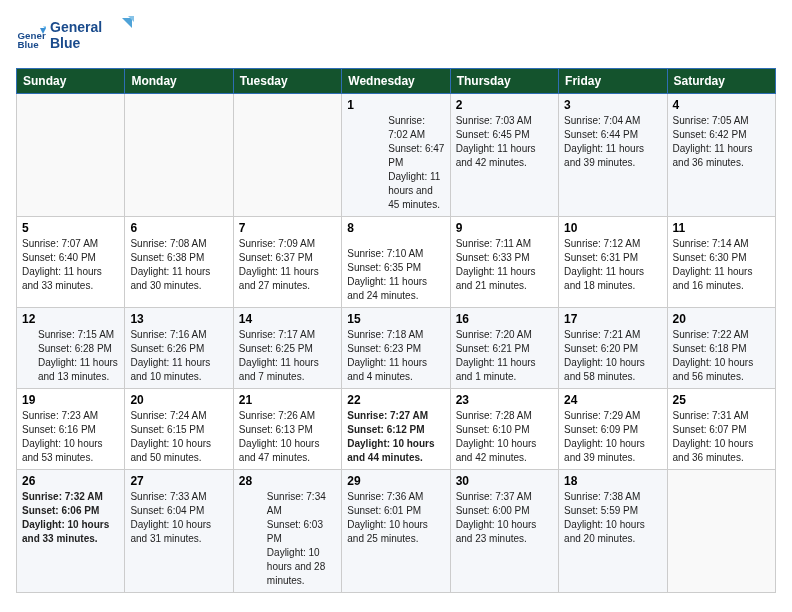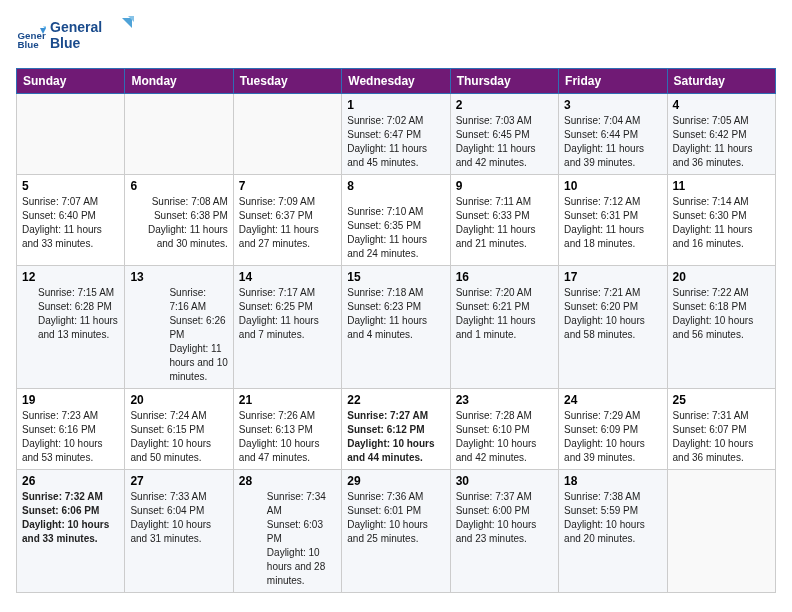--- a/index.html
+++ b/index.html
@@ -40,21 +40,21 @@
     .location {
       font-size: 14px;
       color: #444;
     }
     table {
       width: 100%;
       border-collapse: collapse;
       font-size: 11px;
     }
     thead tr th {
-      background: #701a75;
+      background: #14532d;
       color: #fff;
       text-align: left;
       padding: 5px 6px;
       font-size: 12px;
       font-weight: bold;
       border: 1px solid #2e6db4;
     }
     tbody tr td {
       border: 1px solid #ccc;
       vertical-align: top;
@@ -124,21 +124,21 @@
           <th>Saturday</th>
         </tr>
     </thead>
     <tbody id="calendar-body">
     <tr>
           <td class="empty-cell"></td>
           <td class="empty-cell"></td>
           <td class="empty-cell"></td>
           <td>
             <span class="day-num">1</span>
-            <div class="day-info" style="white-space: pre-line;">Sunrise: 7:02 AM
+            <div class="day-info" style="white-space: pre-line; margin-left: 41px;">Sunrise: 7:02 AM
 Sunset: 6:47 PM
 Daylight: 11 hours and 45 minutes.</div>
           </td>
           <td>
             <span class="day-num">2</span>
             <div class="day-info" style="white-space: pre-line;">Sunrise: 7:03 AM
 Sunset: 6:45 PM
 Daylight: 11 hours and 42 minutes.</div>
           </td>
           <td>
@@ -156,21 +156,21 @@
         </tr>
         <tr>
           <td>
             <span class="day-num">5</span>
             <div class="day-info" style="white-space: pre-line;">Sunrise: 7:07 AM
 Sunset: 6:40 PM
 Daylight: 11 hours and 33 minutes.</div>
           </td>
           <td>
             <span class="day-num">6</span>
-            <div class="day-info" style="white-space: pre-line; text-align: right;">Sunrise: 7:08 AM
+            <div class="day-info" style="white-space: pre-line;">Sunrise: 7:08 AM
 Sunset: 6:38 PM
 Daylight: 11 hours and 30 minutes.</div>
           </td>
           <td>
             <span class="day-num">7</span>
             <div class="day-info" style="white-space: pre-line;">Sunrise: 7:09 AM
 Sunset: 6:37 PM
 Daylight: 11 hours and 27 minutes.</div>
           </td>
           <td>
@@ -200,21 +200,21 @@
         </tr>
         <tr>
           <td>
             <span class="day-num">12</span>
             <div class="day-info" style="white-space: pre-line; margin-left: 16px;">Sunrise: 7:15 AM
 Sunset: 6:28 PM
 Daylight: 11 hours and 13 minutes.</div>
           </td>
           <td>
             <span class="day-num">13</span>
-            <div class="day-info" style="white-space: pre-line; margin-left: 39px;">Sunrise: 7:16 AM
+            <div class="day-info" style="white-space: pre-line;">Sunrise: 7:16 AM
 Sunset: 6:26 PM
 Daylight: 11 hours and 10 minutes.</div>
           </td>
           <td>
             <span class="day-num">14</span>
             <div class="day-info" style="white-space: pre-line;">Sunrise: 7:17 AM
 Sunset: 6:25 PM
 Daylight: 11 hours and 7 minutes.</div>
           </td>
           <td>

